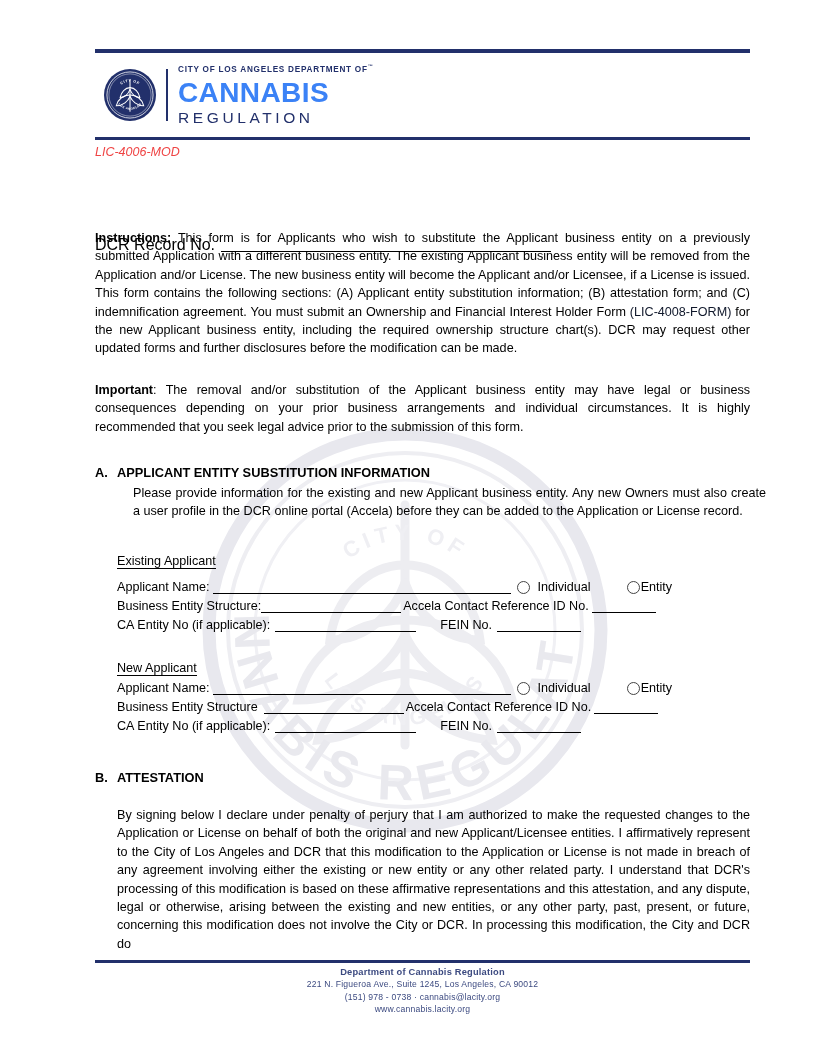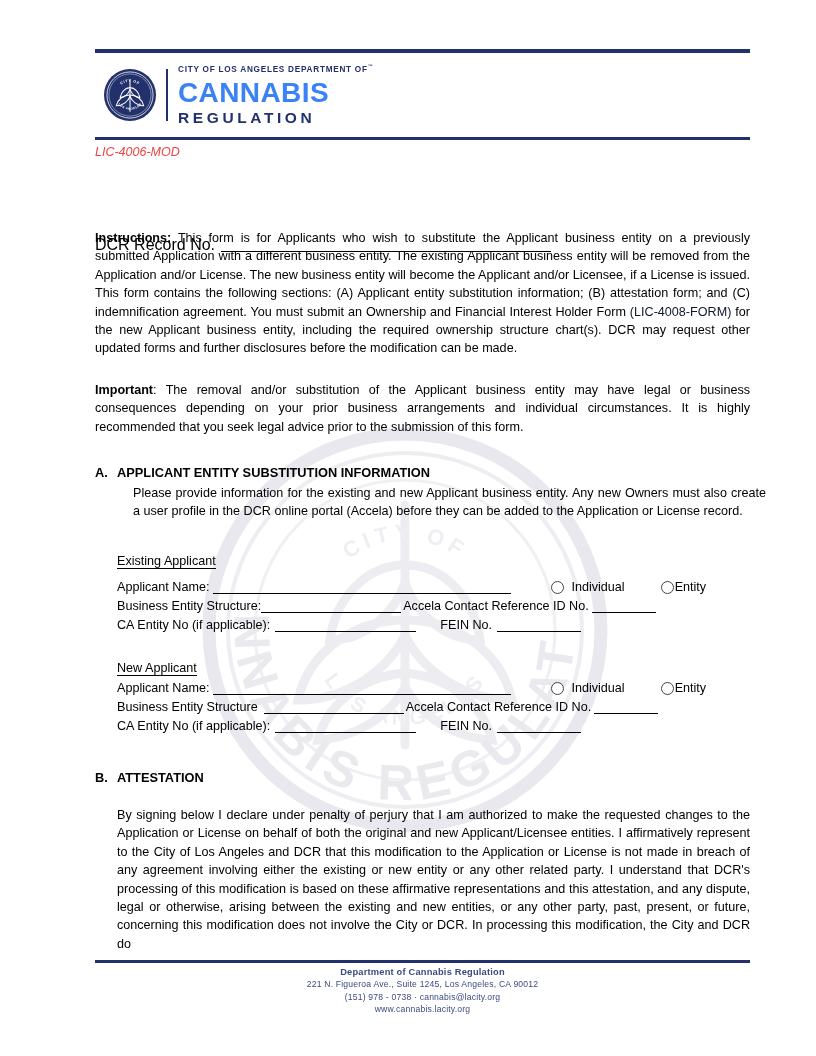--- a/index.html
+++ b/index.html
@@ -120,21 +120,21 @@
   .logo-cannabis {
     font-size: 28px;
     font-weight: bold;
     letter-spacing: 0.4px;
     color: #3b82f6;
     line-height: 1.05;
     margin-top: 5px;
   }
   .logo-reg {
     font-size: 15.5px;
-    font-weight: bold;
+    font-weight: normal;
     letter-spacing: 3.6px;
     color: #22306b;
     line-height: 1.15;
     margin-top: 1px;
   }
 
   .header-title {
     flex: 1 1 auto;
     text-align: center;
     color: #22306b;
@@ -252,21 +252,21 @@
     width: 11px;
     height: 11px;
     border: 1.4px solid #444;
     border-radius: 50%;
     display: inline-block;
     flex: 0 0 auto;
     background: #fff;
   }
   .rlbl { margin-left: 7px; }
   .rlbl-tight { margin-left: 1px; }
-  .gap-ind { margin-left: 38px; }
+  .gap-ind { margin-left: 4px; }
   .gap-ent { margin-left: 36px; }
 
   
   .sec-b-head {
     position: absolute;
     left: 95px;
     top: 770px;
     font-size: 12.8px;
     font-weight: bold;
   }

